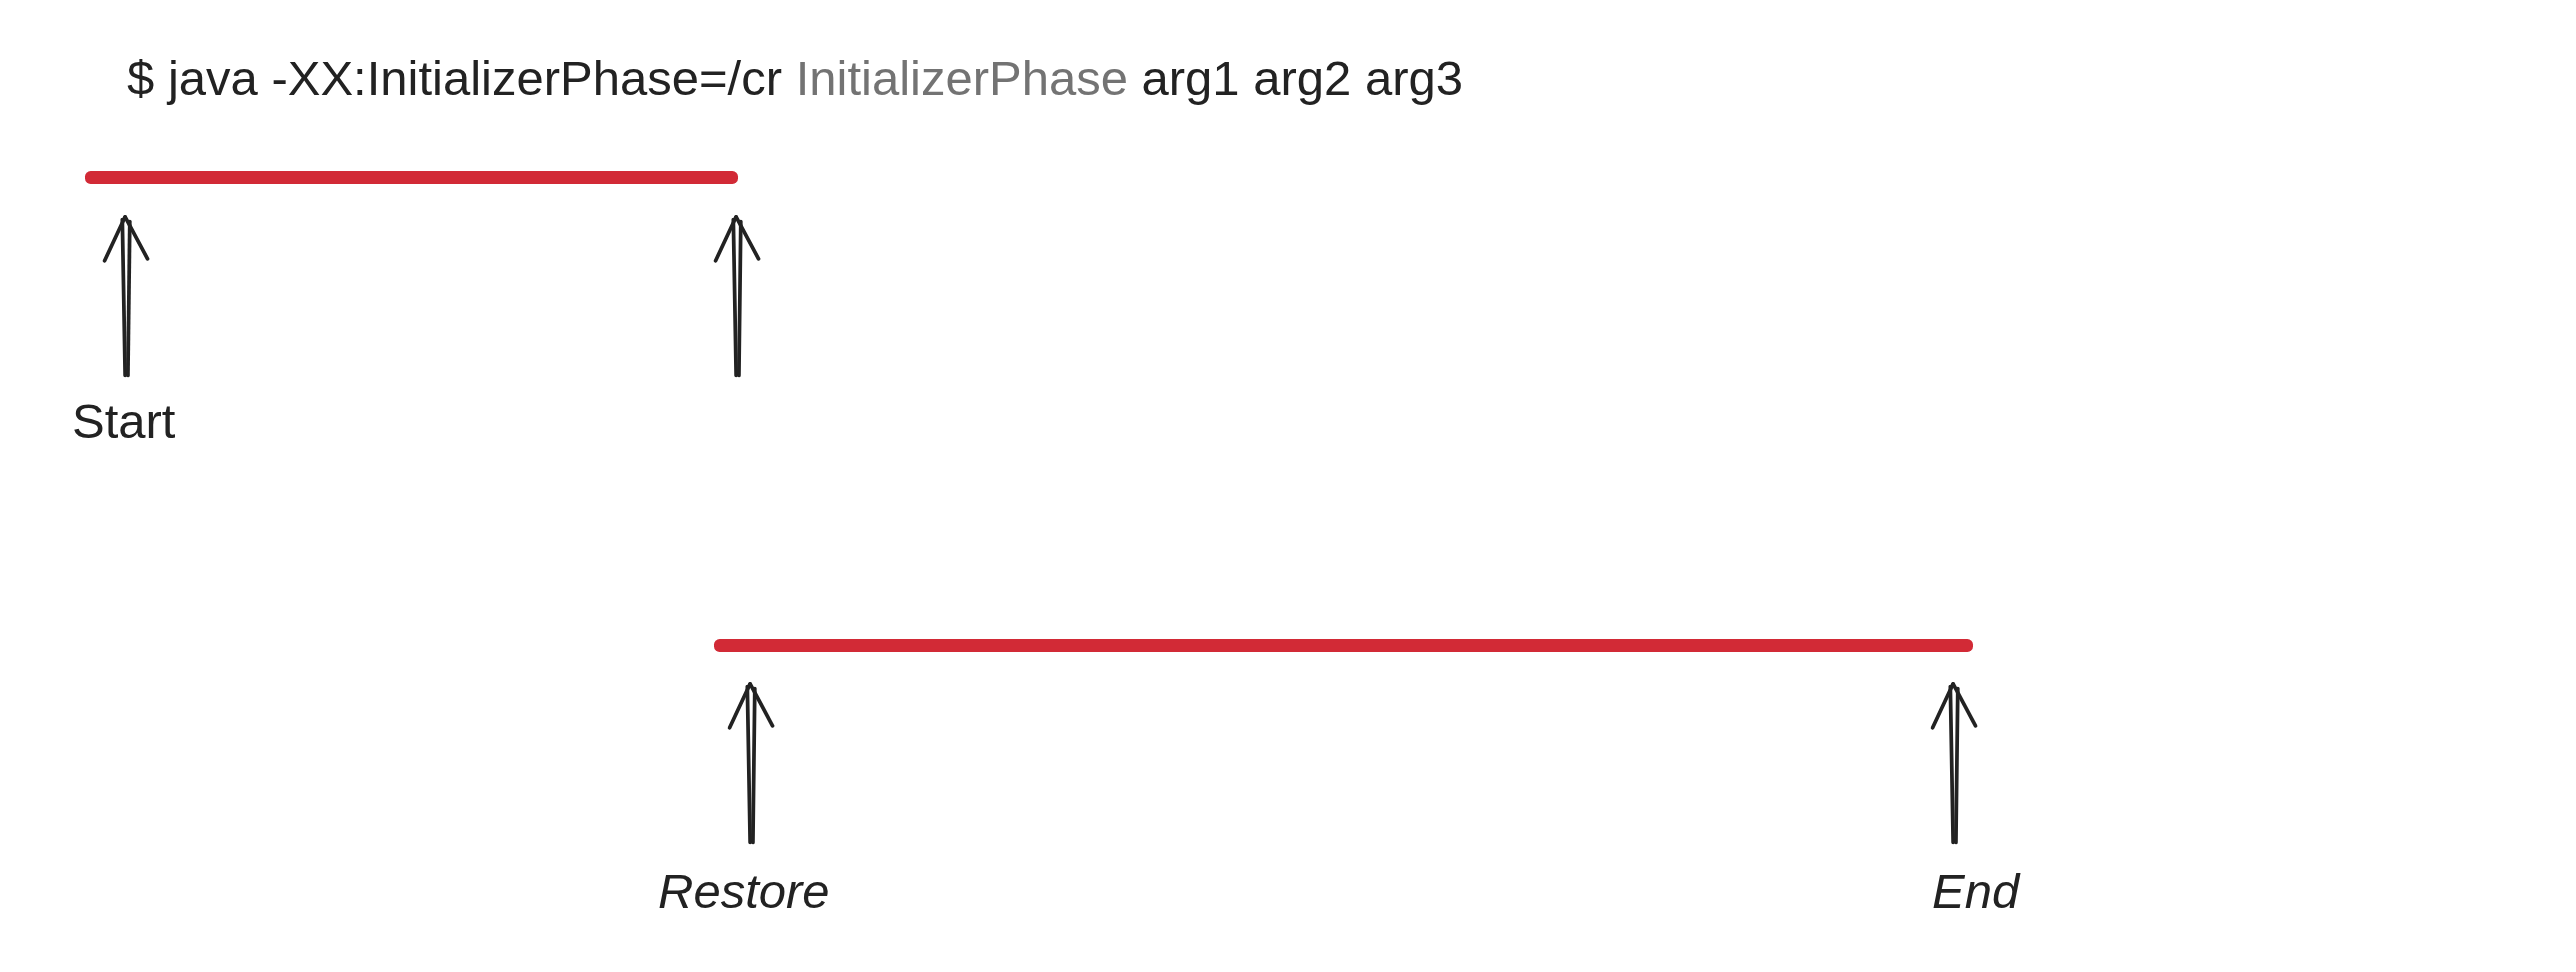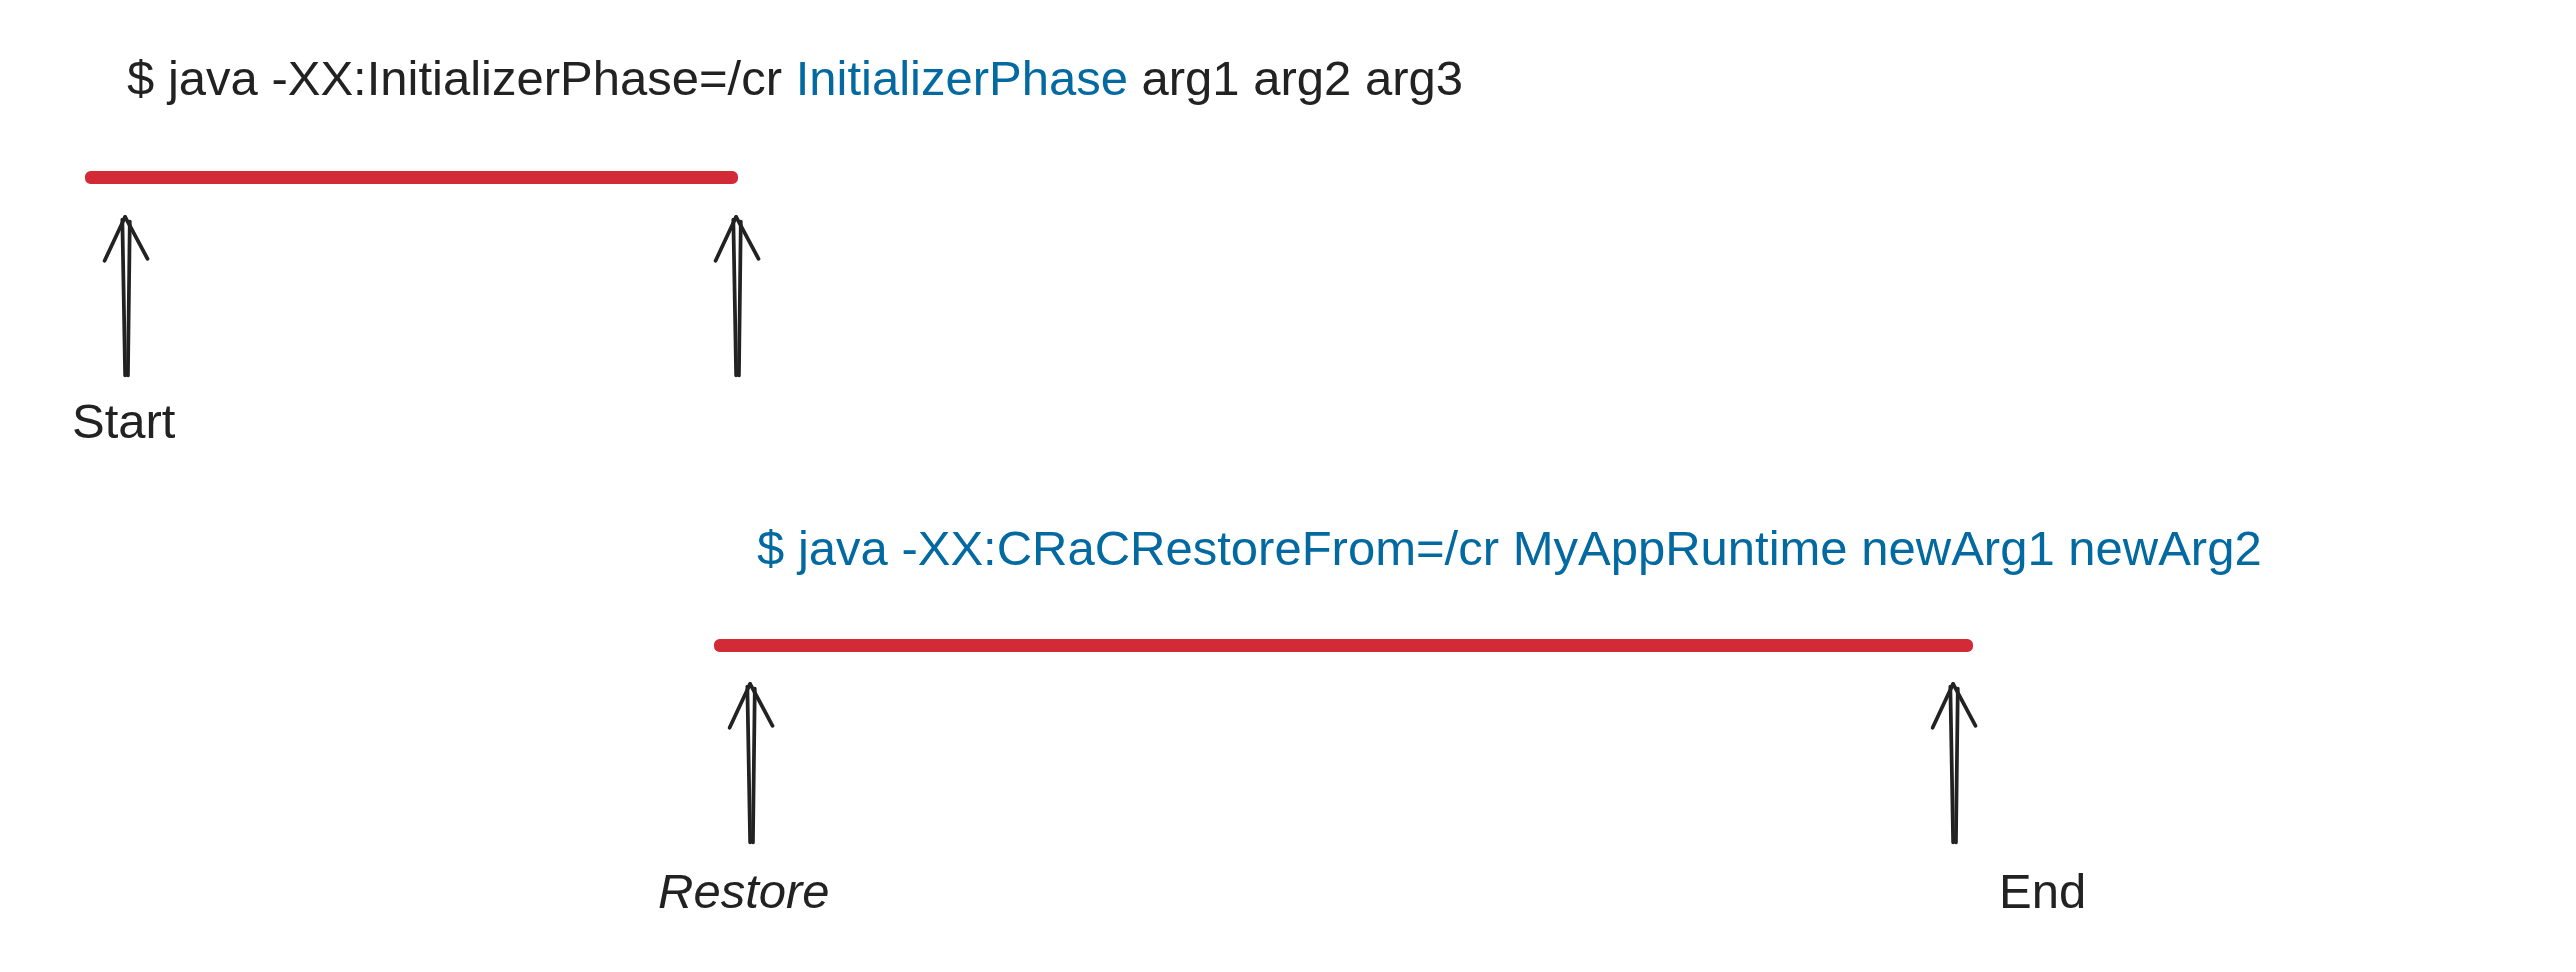--- a/index.html
+++ b/index.html
@@ -13,21 +13,21 @@
     width: 2576px;
     height: 973px;
   }
   .txt {
     position: absolute;
     white-space: nowrap;
     font-size: 49px;
     line-height: 1.1;
     color: #222222;
   }
-  .highlight { color: #0369a1; }
+  .highlight { color: #737373; margin-top: 30px; }
   .bar {
     position: absolute;
     height: 13px;
     background: #d22a36;
     border-radius: 5.6px;
   }
   .arrow-svg {
     position: absolute;
     overflow: visible;
   }
@@ -56,36 +56,33 @@
   </svg>
   <div class="txt" style="left:72px; top:395px;">Start</div>
 
   <svg class="arrow-svg" style="left:710px; top:202px;" width="56" height="179" viewBox="0 0 60 190">
     <line x1="25" y1="18" x2="28" y2="185"></line>
     <line x1="33" y1="20" x2="31" y2="185"></line>
     <line x1="28" y1="15" x2="6" y2="62"></line>
     <line x1="28" y1="15" x2="52" y2="60"></line>
   </svg>
 
-  <div class="txt highlight" style="left:757px; top:522px;">
-    <span>$ </span><span>java </span><span>-XX:CRaCRestoreFrom=/cr </span><span>MyAppRuntime</span><span> newArg1 newArg2</span>
-  </div>
 
   <div class="bar" style="left:714px; top:639px; width:1259px;"></div>
 
   <svg class="arrow-svg" style="left:724px; top:669px;" width="56" height="179" viewBox="0 0 60 190">
     <line x1="25" y1="18" x2="28" y2="185"></line>
     <line x1="33" y1="20" x2="31" y2="185"></line>
     <line x1="28" y1="15" x2="6" y2="62"></line>
     <line x1="28" y1="15" x2="52" y2="60"></line>
   </svg>
   <div class="txt" style="left:658px; top:865px;font-style:italic;">Restore</div>
 
   <svg class="arrow-svg" style="left:1927px; top:669px;" width="56" height="179" viewBox="0 0 60 190">
     <line x1="25" y1="18" x2="28" y2="185"></line>
     <line x1="33" y1="20" x2="31" y2="185"></line>
     <line x1="28" y1="15" x2="6" y2="62"></line>
     <line x1="28" y1="15" x2="52" y2="60"></line>
   </svg>
-  <div class="txt" style="left:1999px; top:865px;">End</div>
+  <div class="txt" style="left:1932px; top:865px;font-style:italic;">End</div>
 
 </div>
 
 
 </body></html>

